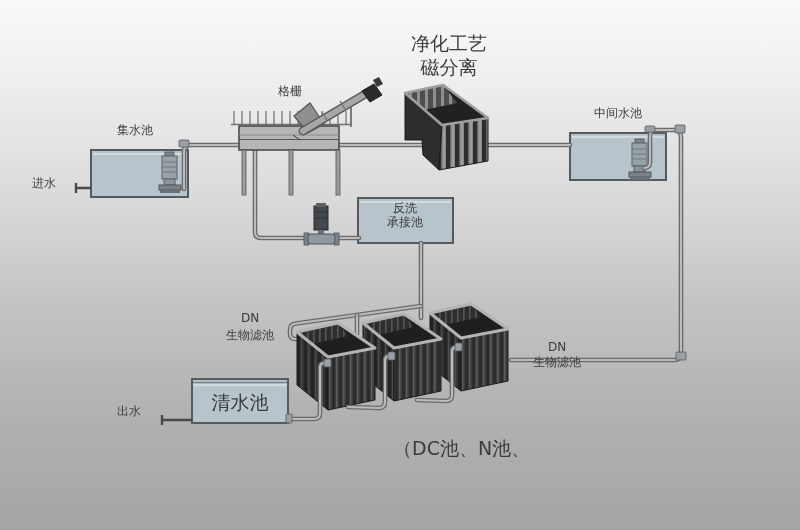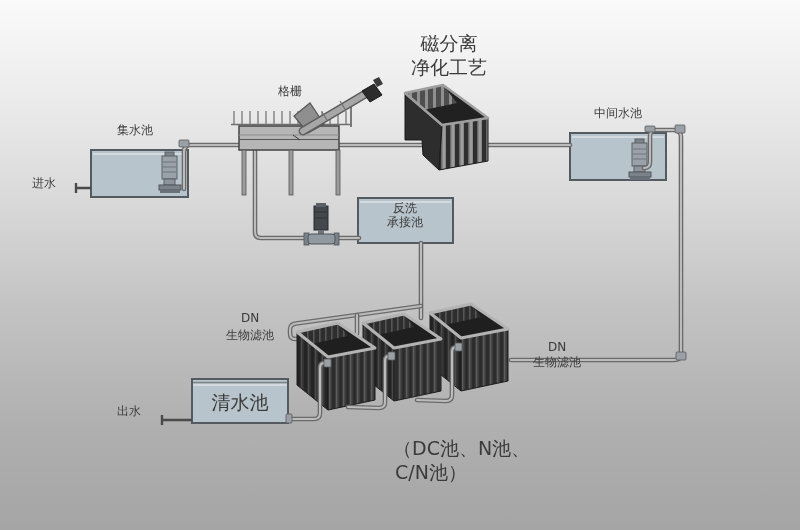--- a/index.html
+++ b/index.html
@@ -215,34 +215,33 @@
   </g>
 
   <path d="M76,183 V193 M76,188 H91" class="flow"></path>
   <path d="M162,415 V425 M162,420 H192" class="flow"></path>
 </svg>
 
 <div class="lbl" style="left:32px;top:175px">进水</div>
 <div class="lbl center" style="left:135px;top:122px">集水池</div>
 <div class="lbl center" style="left:290px;top:83px">格栅</div>
 <div class="lbl center f19" style="left:449px;top:32px">
+  <div>净化工艺</div>
   <div>磁分离</div>
-  <div>净化工艺</div>
 </div>
 <div class="lbl center" style="left:618px;top:105px">中间水池</div>
 <div class="lbl center f18" style="left:405px;top:201px">
   <div>反洗</div>
   <div>承接池</div>
 </div>
 <div class="lbl center lh14" style="left:250px;top:310px">
   <div>DN</div>
   <div>生物滤池</div>
 </div>
 <div class="lbl center lh125" style="left:557px;top:340px">
   <div>DN</div>
   <div>生物滤池</div>
 </div>
 <div class="lbl center f19" style="left:240px;top:391px">清水池</div>
 <div class="lbl" style="left:117px;top:403px">出水</div>
 <div class="lbl f19" style="left:393px;top:437px">（DC池、N池、</div>
-<div class="lbl f19" style="left:395px;top:461px">C/N池）</div>
 
 </div>
 
 </body></html>

